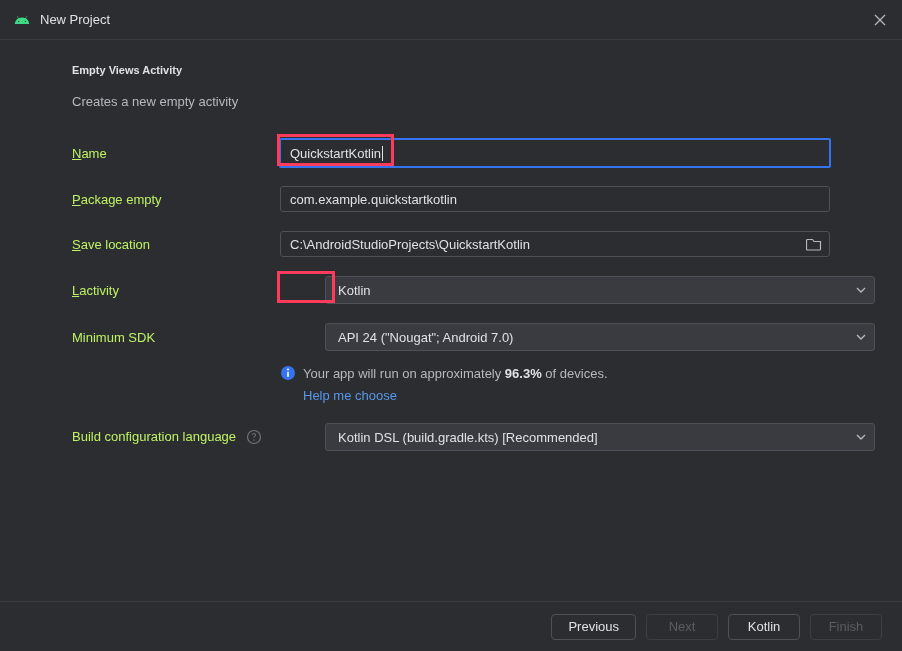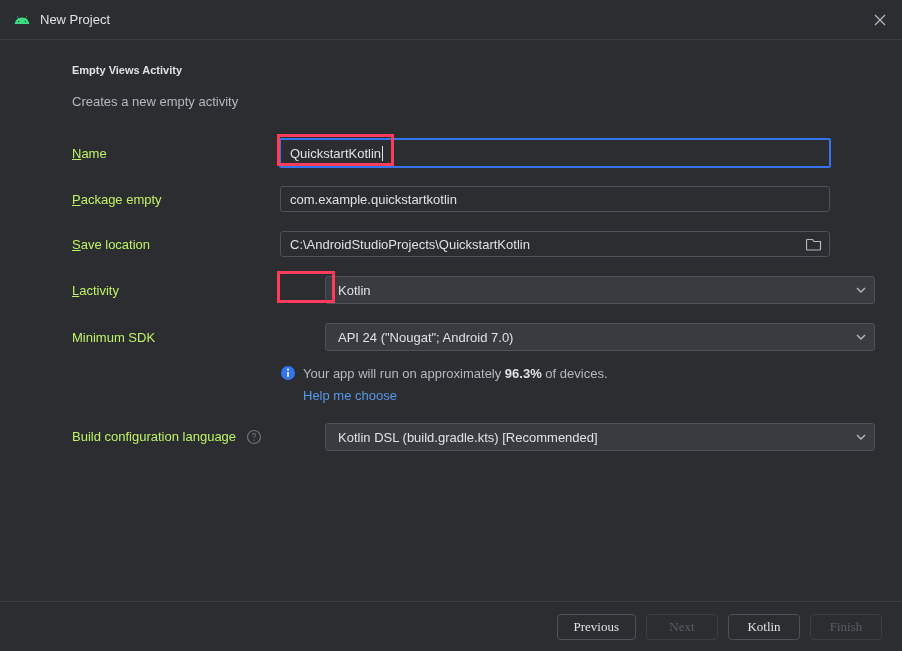--- a/index.html
+++ b/index.html
@@ -185,21 +185,20 @@
       background: #2b2d30;
       border: 1px solid #4e5157;
       border-radius: 4px;
       color: #dfe1e5;
       font-size: 13px;
       cursor: pointer;
       display: flex;
       align-items: center;
       justify-content: center;
       min-width: 72px;
-      font-family: Liberation Serif, serif;
     }
     .btn.disabled {
       color: #5a5d63;
       cursor: default;
       border-color: #3c3f44;
     }
     .caret {
       display: inline-block;
       width: 1px;
       height: 15px;

